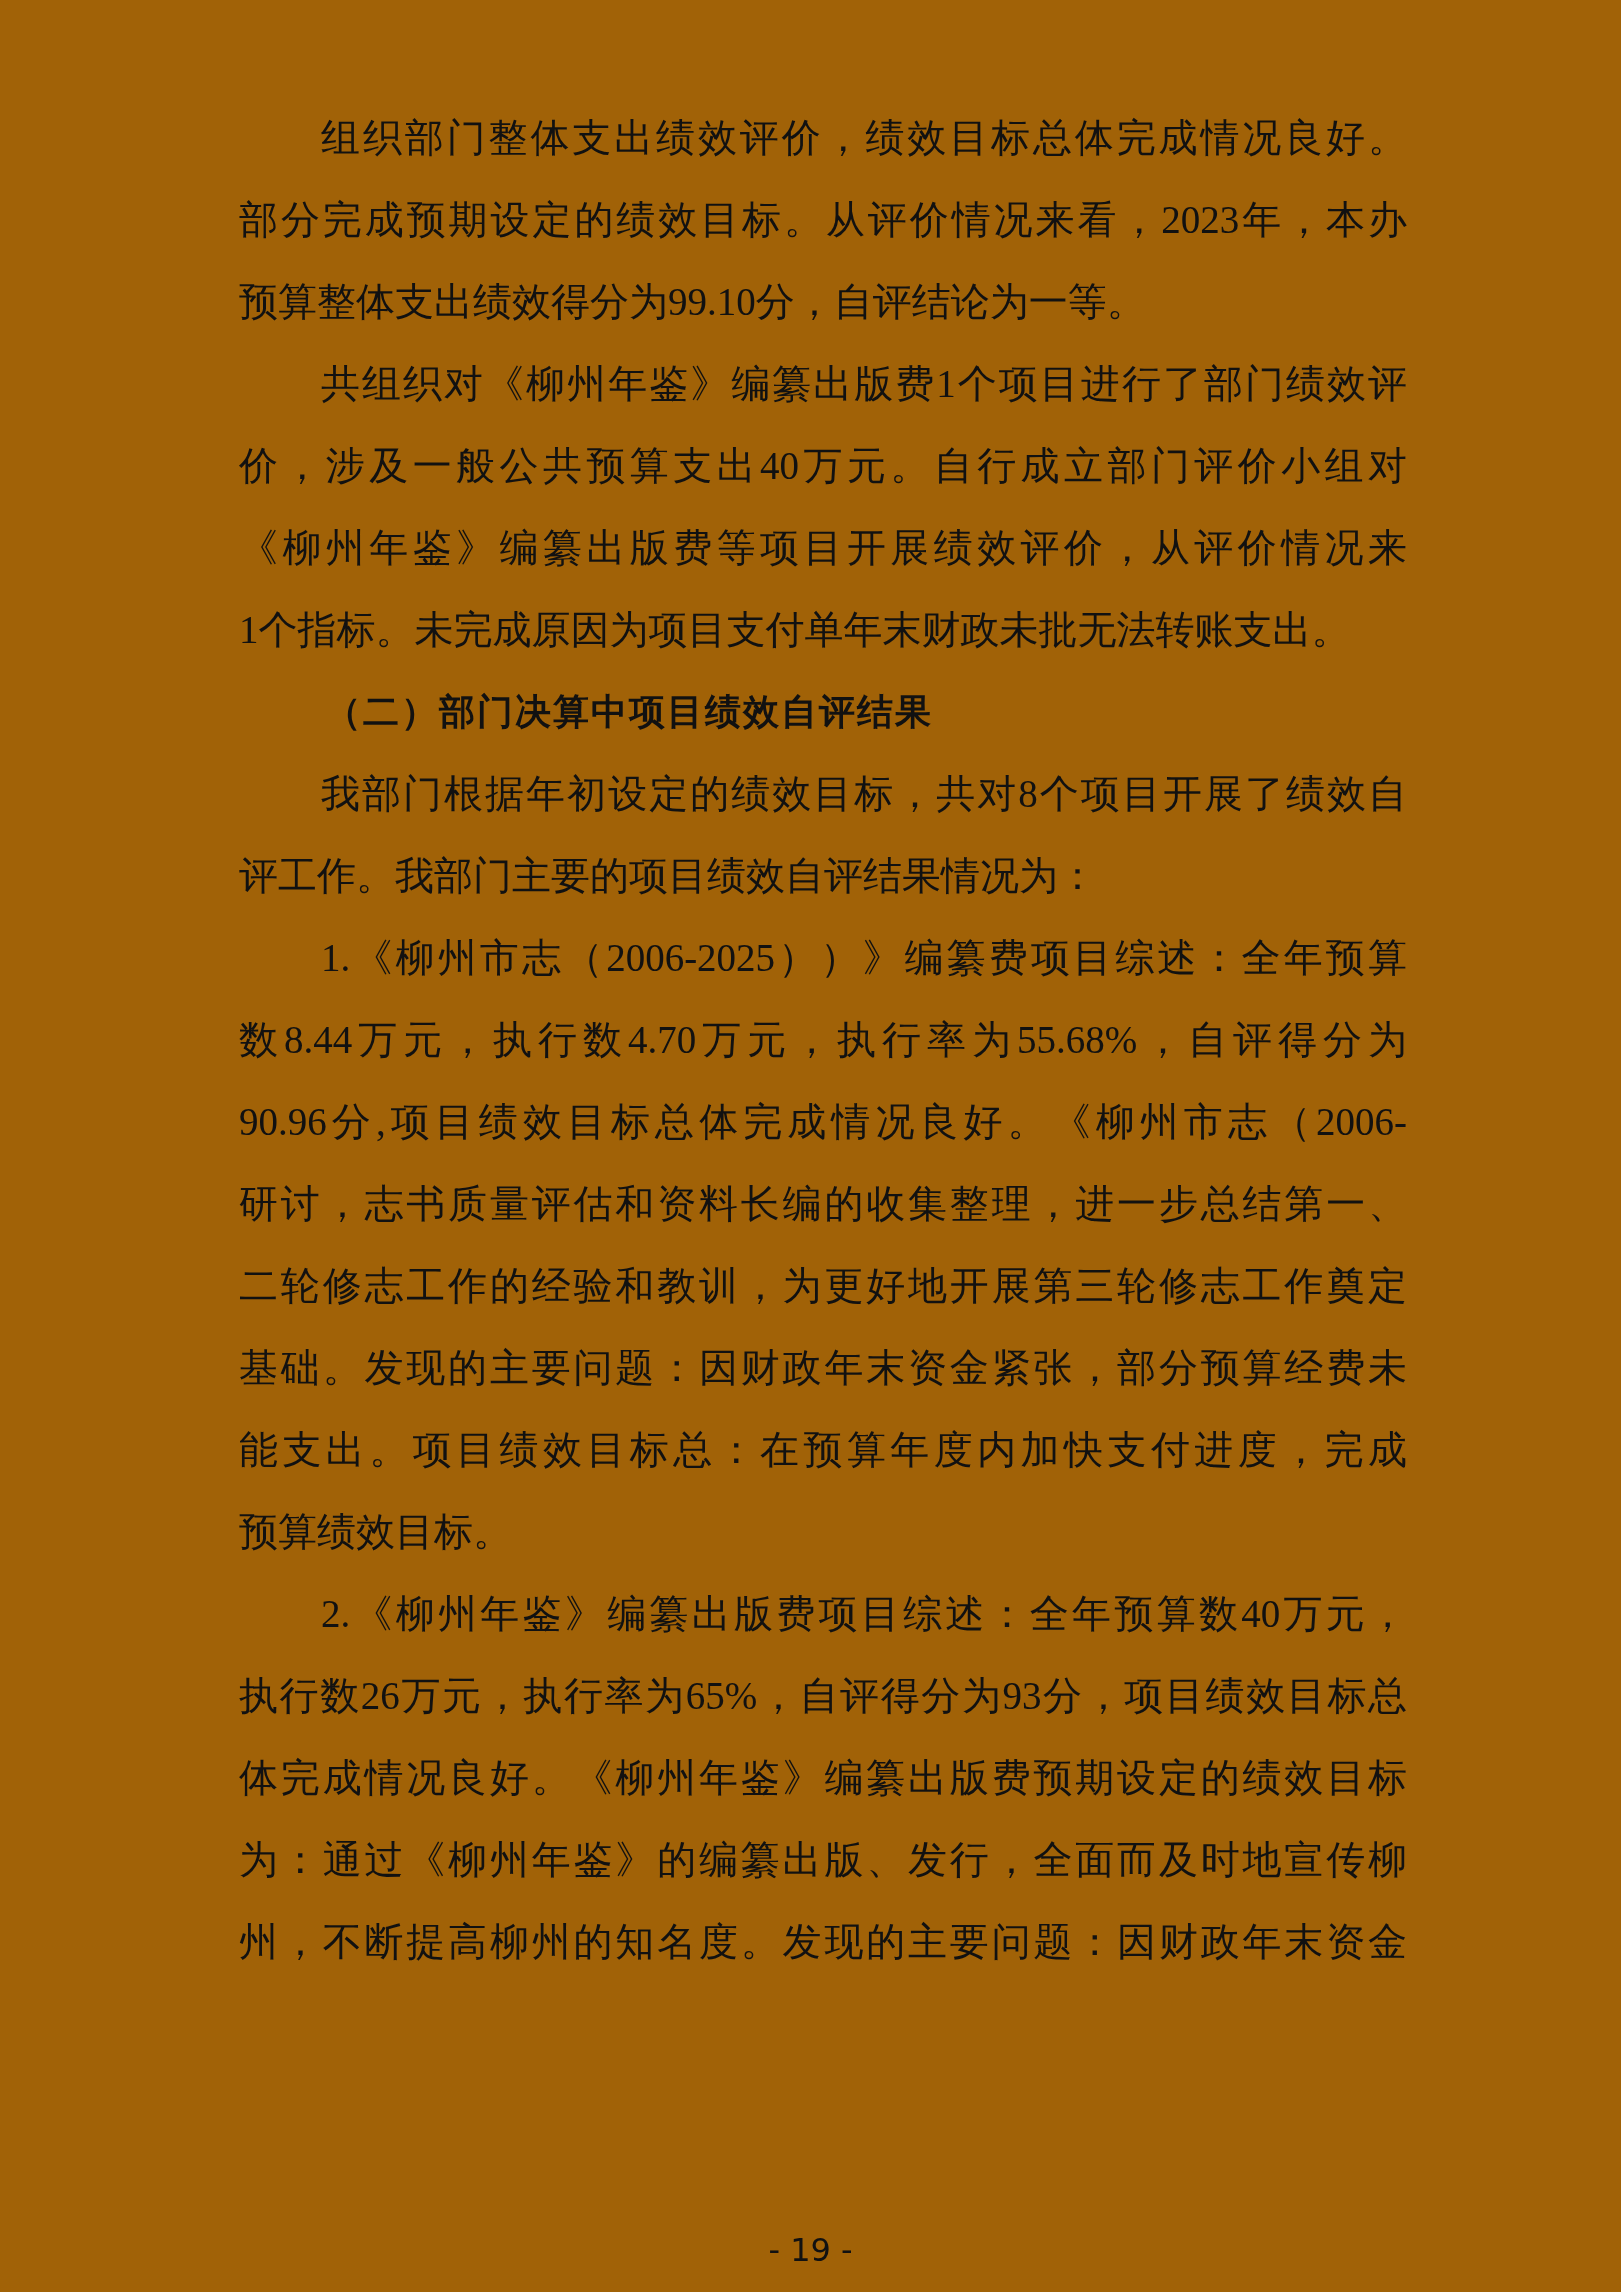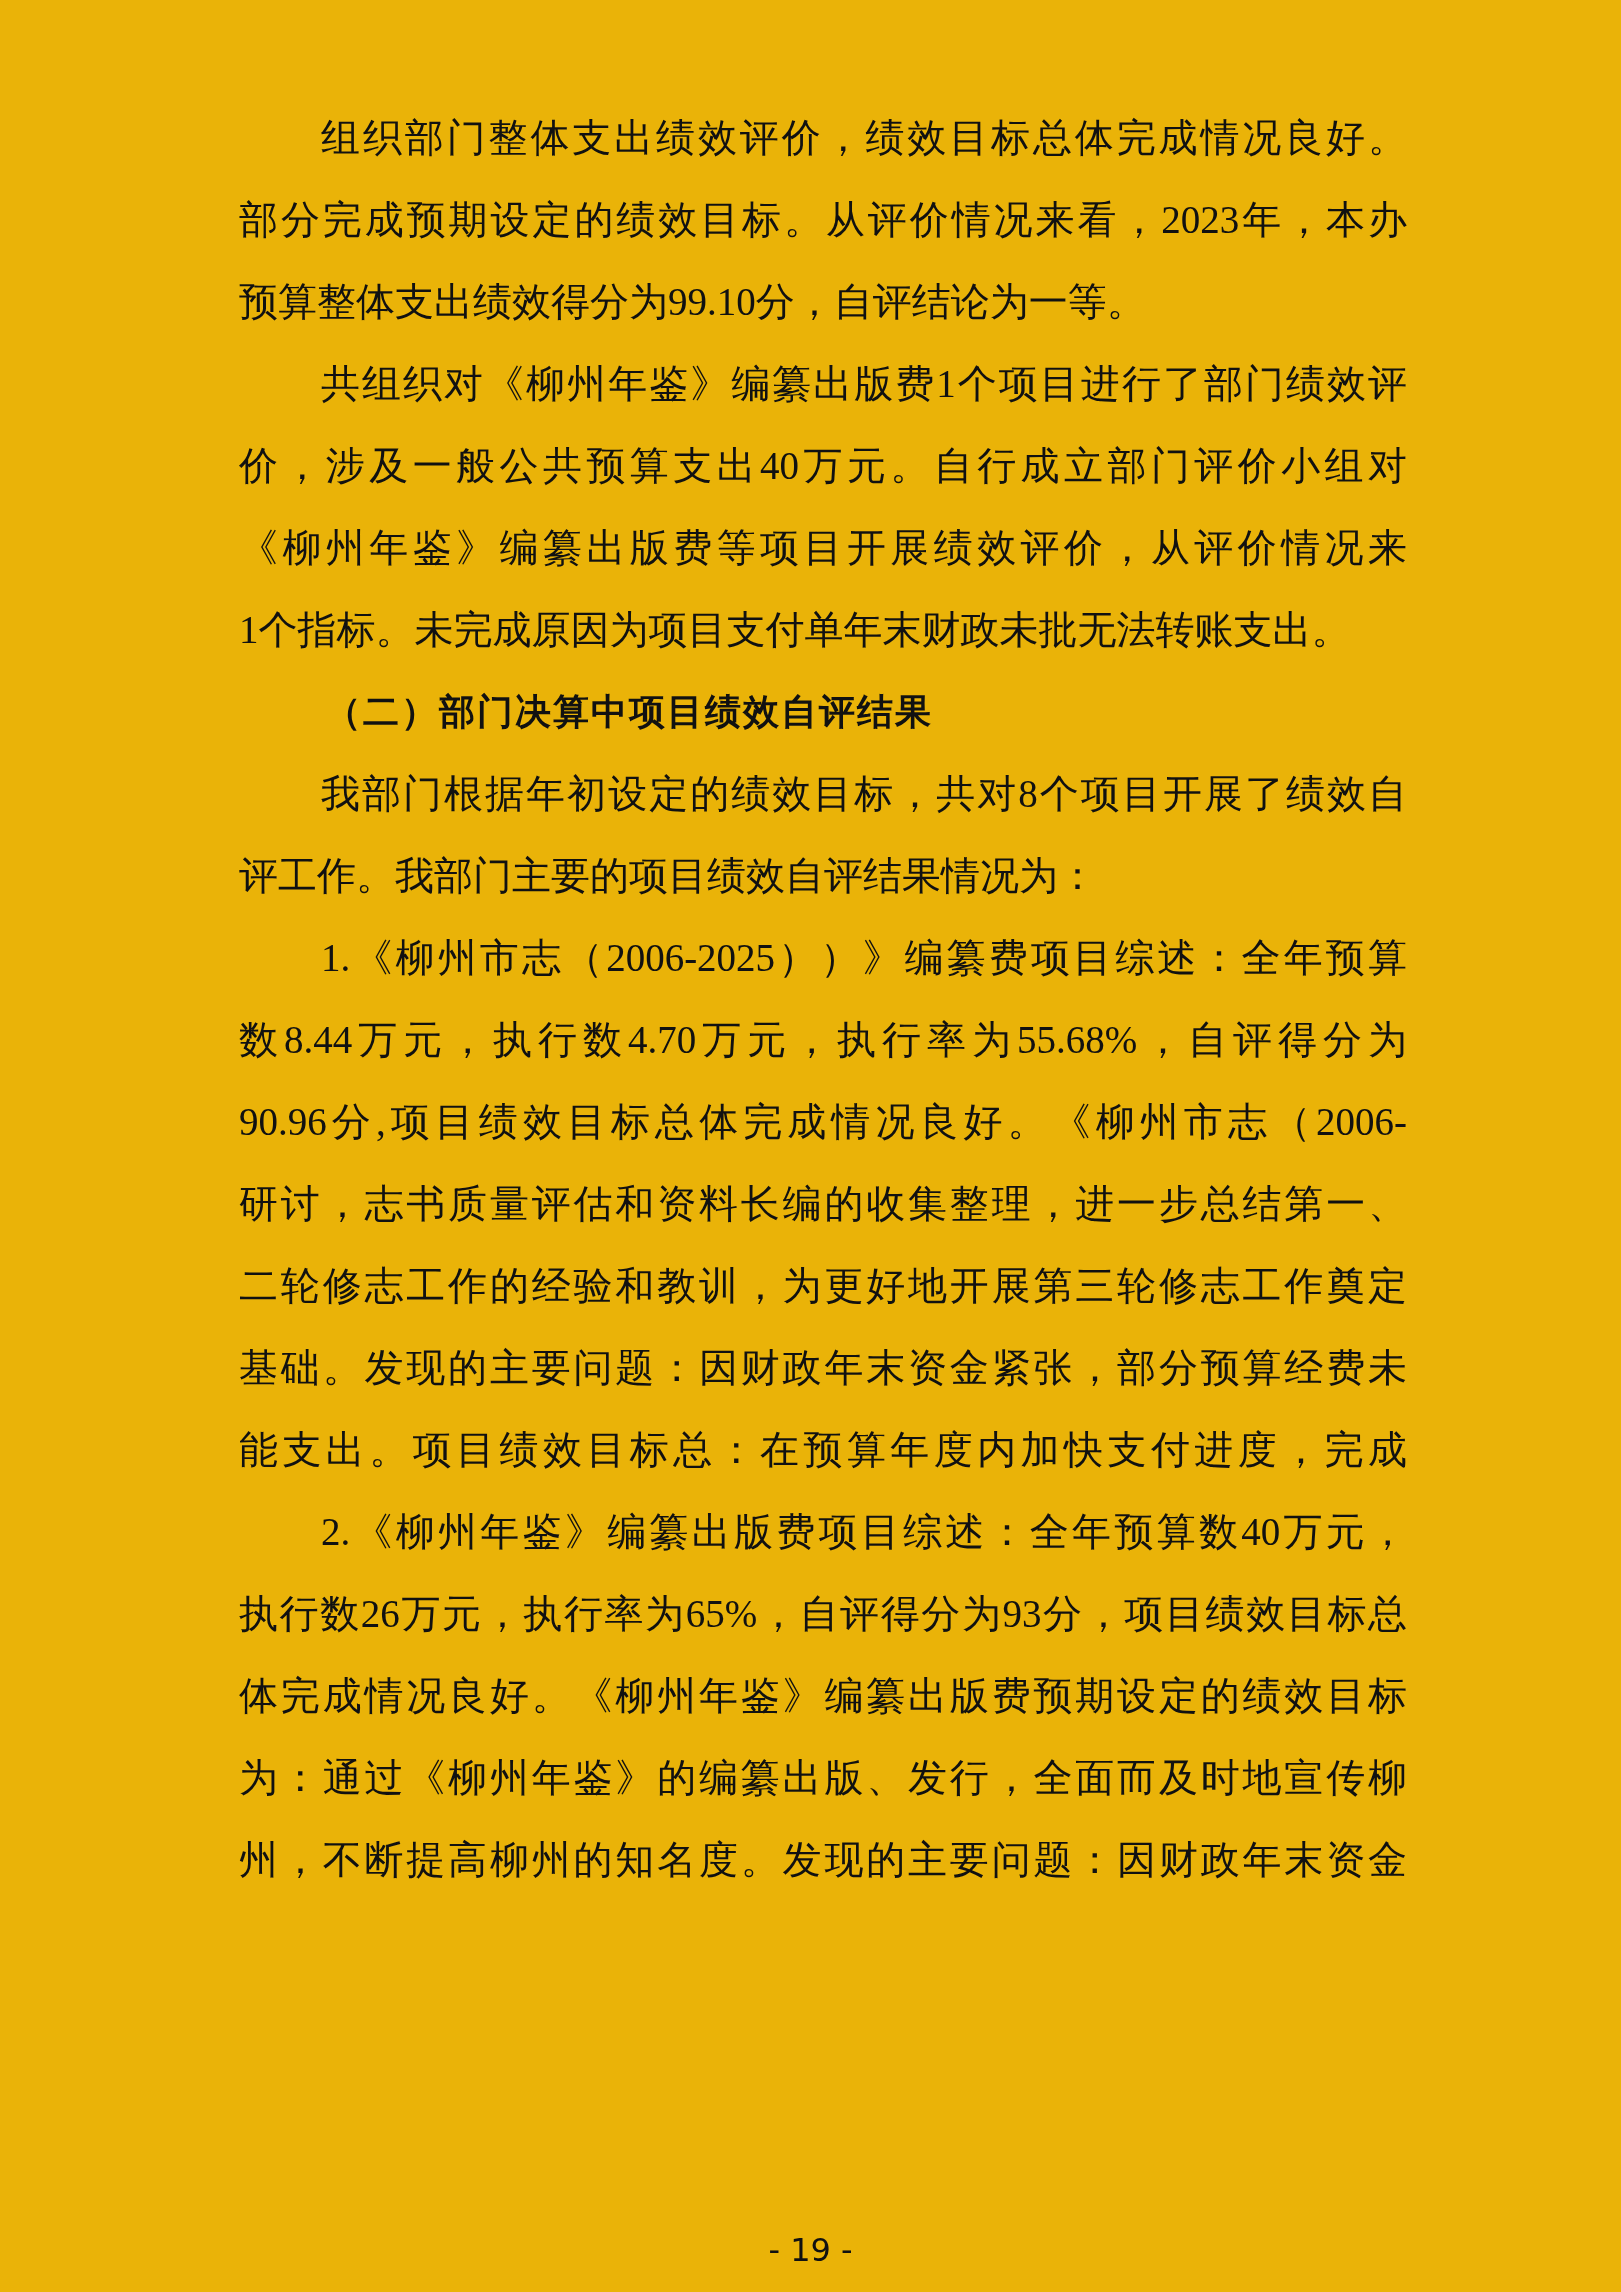--- a/index.html
+++ b/index.html
@@ -5,21 +5,21 @@
   html, body {
     margin: 0;
     padding: 0;
     background: #e8e8e8;
   }
   .page {
     position: relative;
     width: 1621px;
     height: 2293px;
     margin: 0 auto;
-    background: #eab308;
+    background: #a16207;
     color: #111111;
     font-family: "Liberation Serif", "DejaVu Serif", serif;
     overflow: hidden;
   }
   .text-block {
     position: absolute;
     left: 239px;
     top: 97px;
     width: 1168px;
   }
@@ -72,20 +72,21 @@
     <div class="line heading">（二）部门决算中项目绩效自评结果</div>
     <div class="line indent">我部门根据年初设定的绩效目标，共对8个项目开展了绩效自</div>
     <div class="line short">评工作。我部门主要的项目绩效自评结果情况为：</div>
     <div class="line indent">1.《柳州市志（2006-2025））》编纂费项目综述：全年预算</div>
     <div class="line">数8.44万元，执行数4.70万元，执行率为55.68%，自评得分为</div>
     <div class="line">90.96分,项目绩效目标总体完成情况良好。《柳州市志（2006-</div>
     <div class="line">研讨，志书质量评估和资料长编的收集整理，进一步总结第一、</div>
     <div class="line">二轮修志工作的经验和教训，为更好地开展第三轮修志工作奠定</div>
     <div class="line">基础。发现的主要问题：因财政年末资金紧张，部分预算经费未</div>
     <div class="line">能支出。项目绩效目标总：在预算年度内加快支付进度，完成</div>
+    <div class="line short">预算绩效目标。</div>
     <div class="line indent">2.《柳州年鉴》编纂出版费项目综述：全年预算数40万元，</div>
     <div class="line">执行数26万元，执行率为65%，自评得分为93分，项目绩效目标总</div>
     <div class="line">体完成情况良好。《柳州年鉴》编纂出版费预期设定的绩效目标</div>
     <div class="line">为：通过《柳州年鉴》的编纂出版、发行，全面而及时地宣传柳</div>
     <div class="line">州，不断提高柳州的知名度。发现的主要问题：因财政年末资金</div>
   </div>
   <div class="footer">- 19 -</div>
 </div>
 
 

